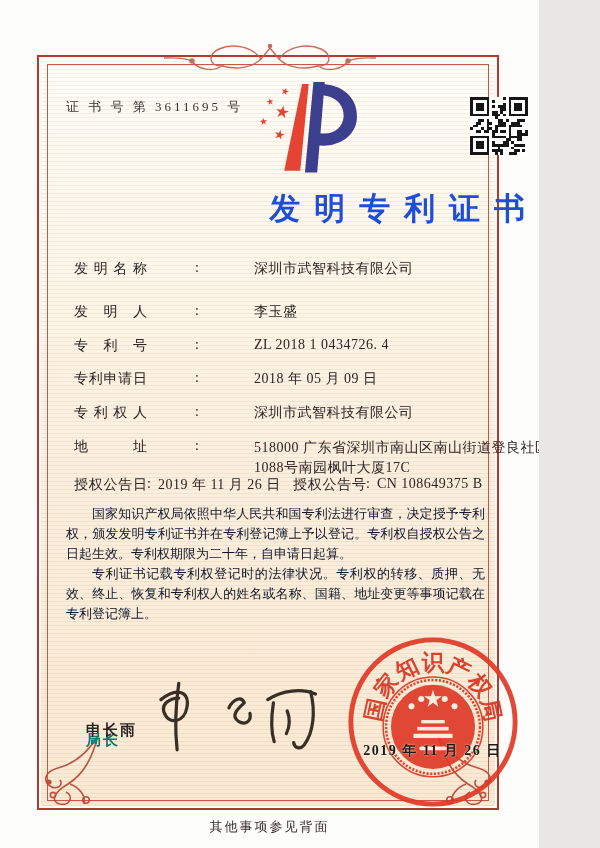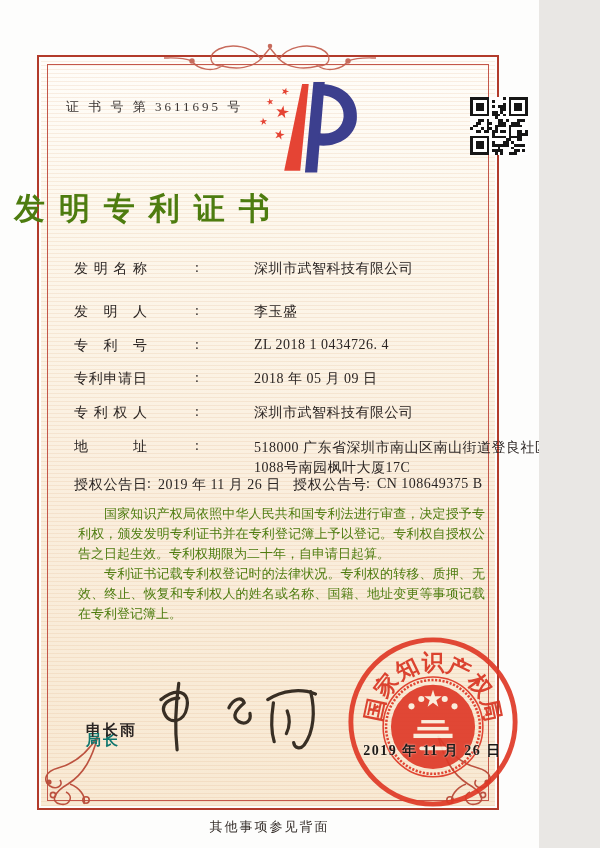--- a/index.html
+++ b/index.html
@@ -16,34 +16,34 @@
   .frame-inner{position:absolute;left:47px;top:64px;right:50px;bottom:47px;
     border:1px solid #c4574a;}
   .ornament{position:absolute;pointer-events:none;}
   .orn-top{left:50%;top:41px;transform:translateX(-50%);}
   .orn-bl{left:40px;bottom:40px;}
   .orn-br{right:43px;bottom:40px;transform:scaleX(-1);}
   
   .cert-no{position:absolute;left:66px;top:98px;font-size:13px;letter-spacing:3px;color:#3a3432;}
   .logo{position:absolute;left:238px;top:76px;}
   .qr{position:absolute;left:470px;top:97px;width:58px;height:58px;}
-  .title{position:absolute;left:0;right:0;top:188px;text-align:left;font-size:31px;
-    font-weight:bold;letter-spacing:0.45em;text-indent:0.45em;color:#4d7c0f;}
+  .title{position:absolute;left:0;right:0;top:188px;text-align:right;font-size:31px;
+    font-weight:bold;letter-spacing:0.45em;text-indent:0.45em;color:#1d4ed8;}
   
   .row{position:absolute;left:74px;font-size:14px;display:flex;align-items:flex-start;color:#2b2523;gap:48px;}
   .lbl{display:inline-block;width:73px;text-align:justify;text-align-last:justify;flex:none;}
   .colon{flex:none;margin-right:7px;}
   .val{letter-spacing:0.5px;}
   .val-wrap{width:372px;line-height:20px;}
   .row2col{position:absolute;left:74px;top:476px;display:flex;font-size:14px;color:#2b2523;}
   .grp{display:flex;}
   .grp1{width:219px;}
   
-  .paras{position:absolute;left:78px;right:54px;top:504px;font-size:13px;line-height:20px;
-    text-align:justify;color:#4d7c0f;}
+  .paras{position:absolute;left:66px;right:54px;top:504px;font-size:13px;line-height:20px;
+    text-align:justify;color:#0f172a;}
   .paras p{margin:0;text-indent:2em;}
   
   .sig-title{position:absolute;left:86px;top:694px;font-size:15px;font-weight:bold;color:#0f766e;letter-spacing:2px;margin-top:37px;}
   .sig-name{position:absolute;left:86px;top:721px;font-size:15px;font-weight:bold;color:#2b2523;letter-spacing:2px;}
   .sig-hand{position:absolute;left:148px;top:672px;}
   
   .seal{position:absolute;left:345px;top:634px;width:176px;height:176px;}
   .seal svg{position:absolute;left:0;top:0;}
   .seal-date{position:absolute;left:350px;top:742px;width:165px;text-align:center;
     font-size:14px;font-weight:bold;color:#1c1a18;letter-spacing:1.5px;

